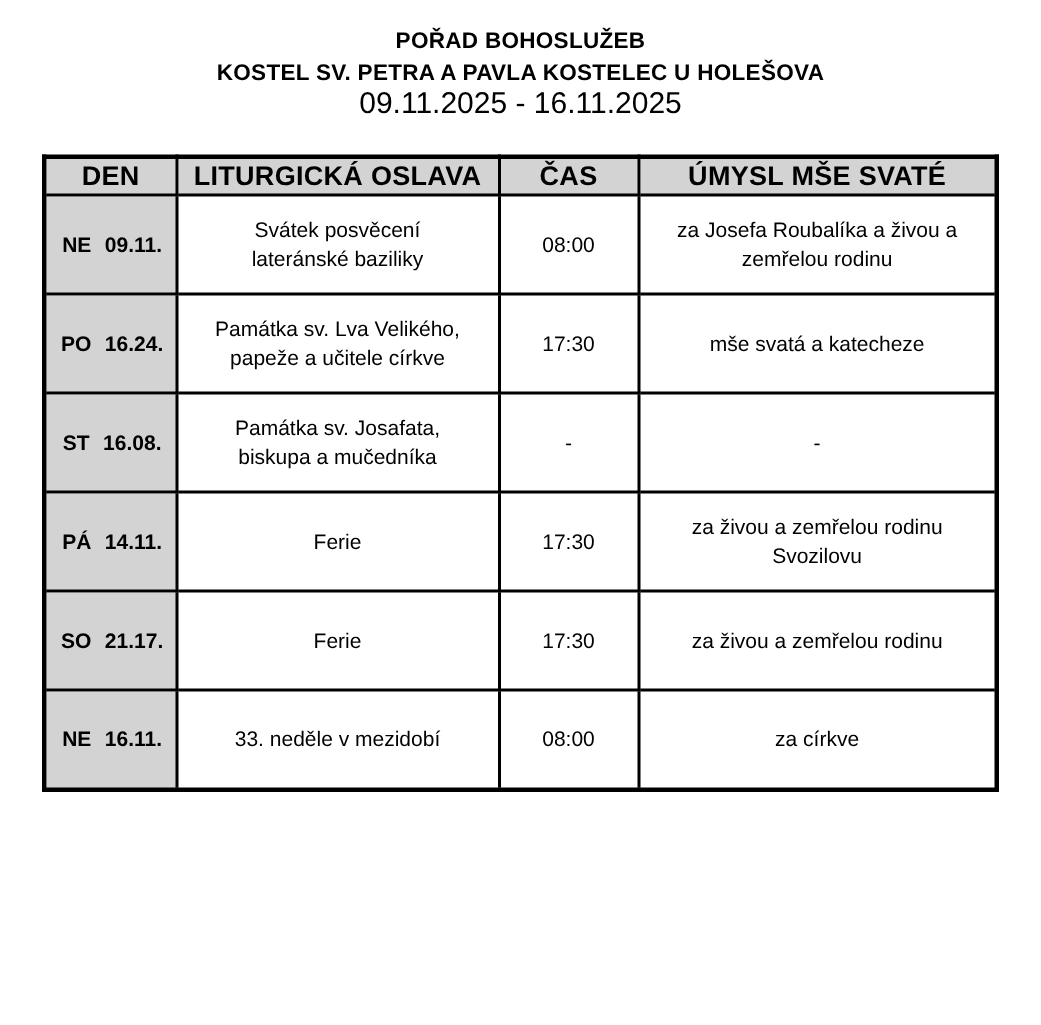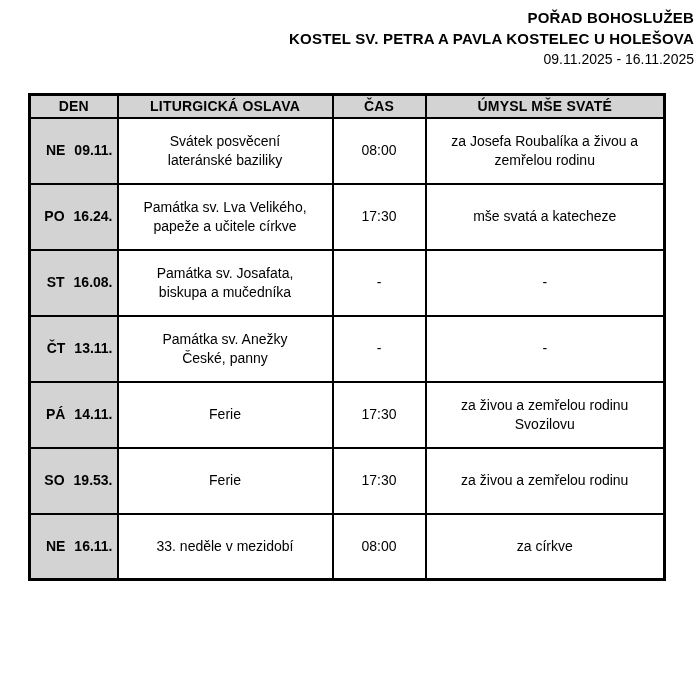--- a/index.html
+++ b/index.html
@@ -12,72 +12,72 @@
     color: #000000;
     -webkit-font-smoothing: antialiased;
   }
   .page {
     width: 694px;
     height: 683px;
     overflow: hidden;
     box-sizing: border-box;
   }
   .title-block {
-    text-align: right;
-    padding-top: 7px;
+    text-align: center;
+    padding-top: 17px;
   }
   .title-line1,
   .title-line2 {
     font-weight: bold;
     font-size: 15px;
     line-height: 21px;
     letter-spacing: 0.2px;
   }
   .title-date {
-    font-size: 14px;
+    font-size: 20px;
     line-height: 21px;
   }
   table.schedule {
     border-collapse: collapse;
     table-layout: fixed;
     width: 635px;
     margin: 23px auto 0 auto;
     border: 3px solid #000000;
   }
   col.c-den { width: 88px; }
   col.c-cel { width: 215px; }
   col.c-cas { width: 93px; }
   col.c-umy { width: 239px; }
   th, td {
     border: 2px solid #000000;
     box-sizing: border-box;
     overflow: hidden;
   }
   thead th {
     background: #d3d3d3;
-    font-size: 14px;
+    font-size: 18px;
     font-weight: bold;
     height: 23px;
     padding: 1px 2px;
     text-align: center;
     vertical-align: middle;
     letter-spacing: 0.2px;
   }
   tbody td {
     height: 66px;
     font-size: 14px;
     text-align: center;
     vertical-align: middle;
     padding: 2px 4px;
     line-height: 19px;
   }
   td.cell-day {
     background: #d3d3d3;
     font-weight: bold;
-    text-align: right;
+    text-align: center;
     padding-left: 6px;
     white-space: nowrap;
   }
   td.cell-day .day-abbrev {
     display: inline-block;
     margin-right: 9px;
   }
   td.cell-celebration,
   td.cell-intention {
     white-space: pre-line;
@@ -135,43 +135,34 @@
   <tr>
     <td class="cell-day">
       <span class="day-abbrev">ST</span><span class="day-date">16.08.</span>
     </td>
     <td class="cell-celebration">Památka sv. Josafata,
 biskupa a mučedníka</td>
     <td class="cell-time">-</td>
     <td class="cell-intention">-</td>
   </tr>
 
-  <tr>
-    <td class="cell-day">
-      <span class="day-abbrev">ČT</span><span class="day-date">13.11.</span>
-    </td>
-    <td class="cell-celebration">Památka sv. Anežky
-České, panny</td>
-    <td class="cell-time">-</td>
-    <td class="cell-intention">-</td>
-  </tr>
 
   <tr>
     <td class="cell-day">
       <span class="day-abbrev">PÁ</span><span class="day-date">14.11.</span>
     </td>
     <td class="cell-celebration">Ferie</td>
     <td class="cell-time">17:30</td>
     <td class="cell-intention">za živou a zemřelou rodinu
 Svozilovu</td>
   </tr>
 
   <tr>
     <td class="cell-day">
-      <span class="day-abbrev">SO</span><span class="day-date">19.53.</span>
+      <span class="day-abbrev">SO</span><span class="day-date">21.17.</span>
     </td>
     <td class="cell-celebration">Ferie</td>
     <td class="cell-time">17:30</td>
     <td class="cell-intention">za živou a zemřelou rodinu</td>
   </tr>
 
   <tr>
     <td class="cell-day">
       <span class="day-abbrev">NE</span><span class="day-date">16.11.</span>
     </td>

